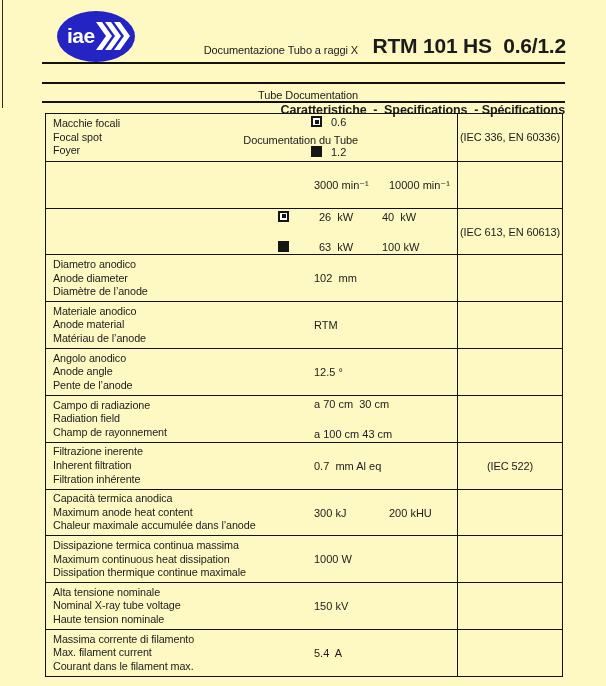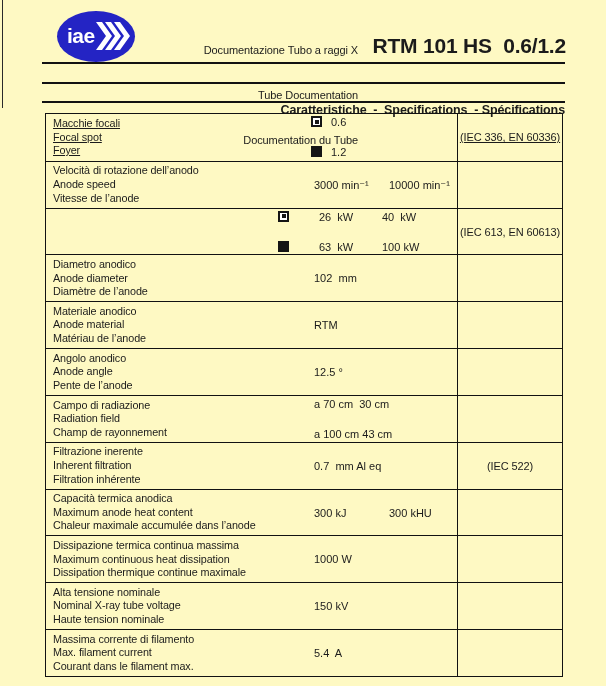--- a/index.html
+++ b/index.html
@@ -39,21 +39,21 @@
     font-size:12.5px; font-weight:bold; letter-spacing:-0.1px; white-space:pre;
   }
 
   
   .spec-table {
     position:absolute; left:45px; top:113px; width:518px; height:564px;
     border:1.5px solid #121212; box-sizing:border-box;
     display:grid; grid-template-rows:repeat(12, 1fr);
   }
   .row { position:relative; display:flex; border-top:1px solid #121212; }
-  .row:first-child { border-top:none;text-decoration:underline; }
+  .row:first-child { border-top:none; }
   .cell-main { position:relative; width:412px; border-right:1px solid #121212; box-sizing:border-box; display:flex; align-items:center; }
   .labels { padding-left:7px; font-size:10.8px; line-height:13.6px; letter-spacing:-0.1px; }
   .values {
     position:absolute; left:232px; top:50%; transform:translateY(-50%);
     display:flex; flex-direction:column; gap:16px;
   }
   .vline { position:relative; height:14px; width:175px; font-size:11px; line-height:14px; }
   .vline span { position:absolute; white-space:pre; }
   .vline .ficon { position:absolute; top:1px; width:11px; height:11px; box-sizing:border-box; }
   .icon-small { border:2px solid #151515; background:#fff; }
@@ -116,25 +116,20 @@
               <span class="c0">1.2</span>
             </div>
           </div>
     </div>
     <div class="cell-std">
       <span class="std">(IEC 336, EN 60336)</span>
     </div>
   </div>
       <div class="row">
     <div class="cell-main">
-      <div class="labels">
-            <div>Velocità di rotazione dell’anodo</div>
-            <div>Anode speed</div>
-            <div>Vitesse de l’anode</div>
-          </div>
       <div class="values">
             <div class="vline plain">
               <span class="c0">3000 min⁻¹</span>
               <span class="c1">10000 min⁻¹</span>
             </div>
           </div>
     </div>
     <div class="cell-std">
       <span class="std"></span>
     </div>
@@ -249,21 +244,21 @@
       <div class="row">
     <div class="cell-main">
       <div class="labels">
             <div>Capacità termica anodica</div>
             <div>Maximum anode heat content</div>
             <div>Chaleur maximale accumulée dans l’anode</div>
           </div>
       <div class="values">
             <div class="vline plain">
               <span class="c0">300 kJ</span>
-              <span class="c1">300 kHU</span>
+              <span class="c1">200 kHU</span>
             </div>
           </div>
     </div>
     <div class="cell-std">
       <span class="std"></span>
     </div>
   </div>
       <div class="row">
     <div class="cell-main">
       <div class="labels">

